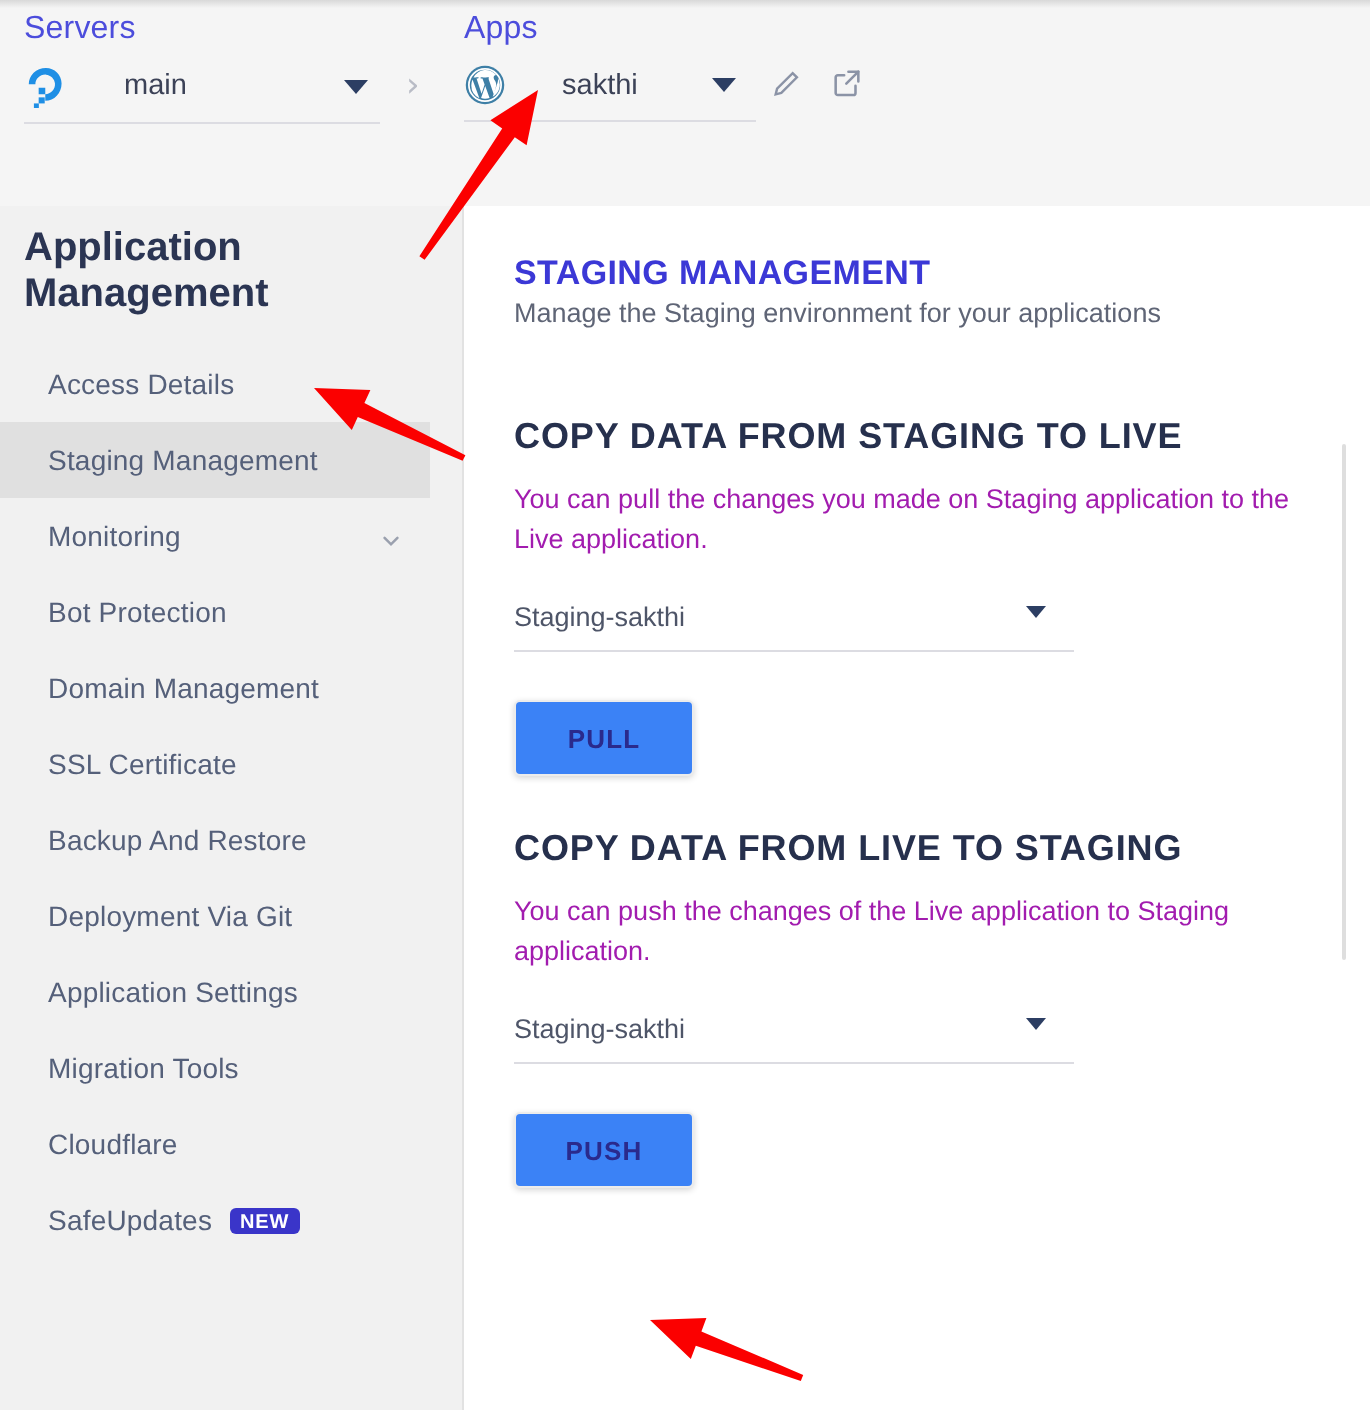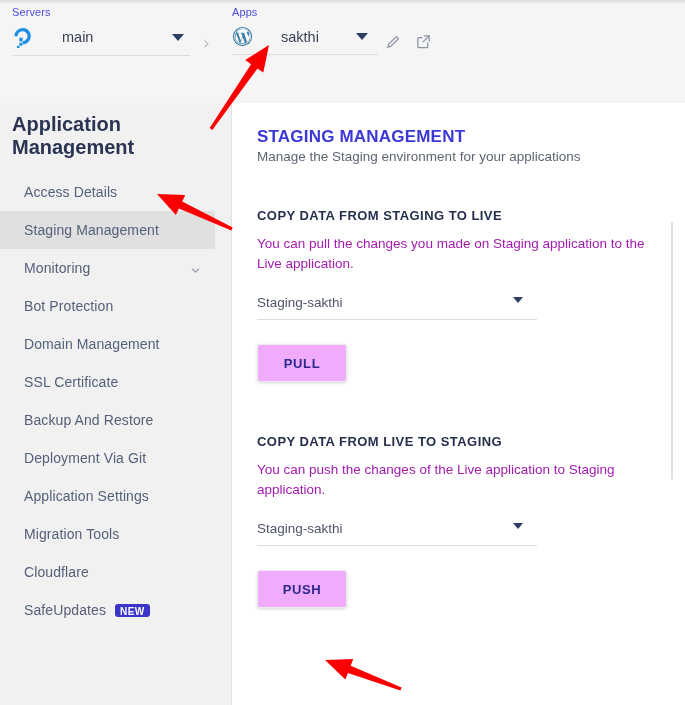--- a/index.html
+++ b/index.html
@@ -15,21 +15,21 @@
   .topbar {
     position: absolute; left: 0; top: 0; width: 685px; height: 103px;
     background: #f5f5f5;
   }
   .topbar:before{
     content:""; position:absolute; left:0; top:0; width:685px; height:4px;
     background: linear-gradient(to bottom, #d9d9d9, #f5f5f5);
   }
   .selector { position: absolute; }
   .sel-label {
-    font-size: 11px; color: #4c4ddc; letter-spacing: .1px;
+    font-size: 16px; color: #4c4ddc; letter-spacing: .1px;
   }
   .sel-row {
     display: flex; align-items: center; gap: 28px;
     margin-top: 8px; padding-bottom: 7px;
     border-bottom: 1px solid #dcdce2;
   }
   .sel-name { font-size: 14.5px; color: #3c4257; }
   .caret {
     width: 0; height: 0; border-left: 6px solid transparent;
     border-right: 6px solid transparent; border-top: 7px solid #2c3e63;
@@ -78,41 +78,41 @@
     background: #ffffff;
   }
   .card-inner { padding: 24px 30px 0 25px; }
   .page-title {
     font-size: 17px; font-weight: bold; color: #3b38d6; letter-spacing: .2px;
   }
   .page-sub { margin-top: 2px; font-size: 13.5px; color: #5f6576; }
 
   .section { margin-top: 44px; }
   .sec-title {
-    font-size: 13px; font-weight: bold; color: #26304d; letter-spacing: .45px;
+    font-size: 18px; font-weight: bold; color: #26304d; letter-spacing: .45px;
   }
   .sec-desc {
     margin-top: 11px; font-size: 13.5px; color: #a21caf; line-height: 1.45;
     max-width: 400px;
   }
   .select {
     position: relative; margin-top: 22px; width: 280px;
     border-bottom: 1px solid #dcdce2; padding-bottom: 9px;
     display: flex; align-items: center; text-align: right;
   }
   .select-value { font-size: 13.5px; color: #4e5568; }
   .select-caret {
     position: absolute; right: 14px; top: 2px;
     width: 0; height: 0; border-left: 5.5px solid transparent;
     border-right: 5.5px solid transparent; border-top: 6.5px solid #2c3e63;
   }
   .btn {
     margin-top: 24px; display: inline-flex; align-items: center; justify-content: center;
     min-width: 90px; height: 38px; padding: 0 18px;
-    background: #f0abfc; color: #2a2a8c; border: 1px solid #ececec;
+    background: #3b82f6; color: #2a2a8c; border: 1px solid #ececec;
     border-radius: 3px; font-size: 13px; font-weight: bold; letter-spacing: .6px;
     box-shadow: 0 1px 3px rgba(0,0,0,.17);
   }
 
   
   .scroll-track {
     position: absolute; left: 671px; top: 222px; width: 2px; height: 258px;
     background: #dedede; border-radius: 2px;
   }
 
@@ -228,21 +228,21 @@
       <div class="section">
         <div class="sec-title">COPY DATA FROM STAGING TO LIVE</div>
         <div class="sec-desc">You can pull the changes you made on Staging application to the Live application.</div>
         <div class="select">
           <span class="select-value">Staging-sakthi</span>
           <span class="select-caret"></span>
         </div>
         <div class="btn">PULL</div>
       </div>
 
-      <div class="section" style="margin-top:52px;">
+      <div class="section" style="margin-top:26px;">
         <div class="sec-title">COPY DATA FROM LIVE TO STAGING</div>
         <div class="sec-desc">You can push the changes of the Live application to Staging application.</div>
         <div class="select">
           <span class="select-value">Staging-sakthi</span>
           <span class="select-caret"></span>
         </div>
         <div class="btn">PUSH</div>
       </div>
     </div>
   </div>

